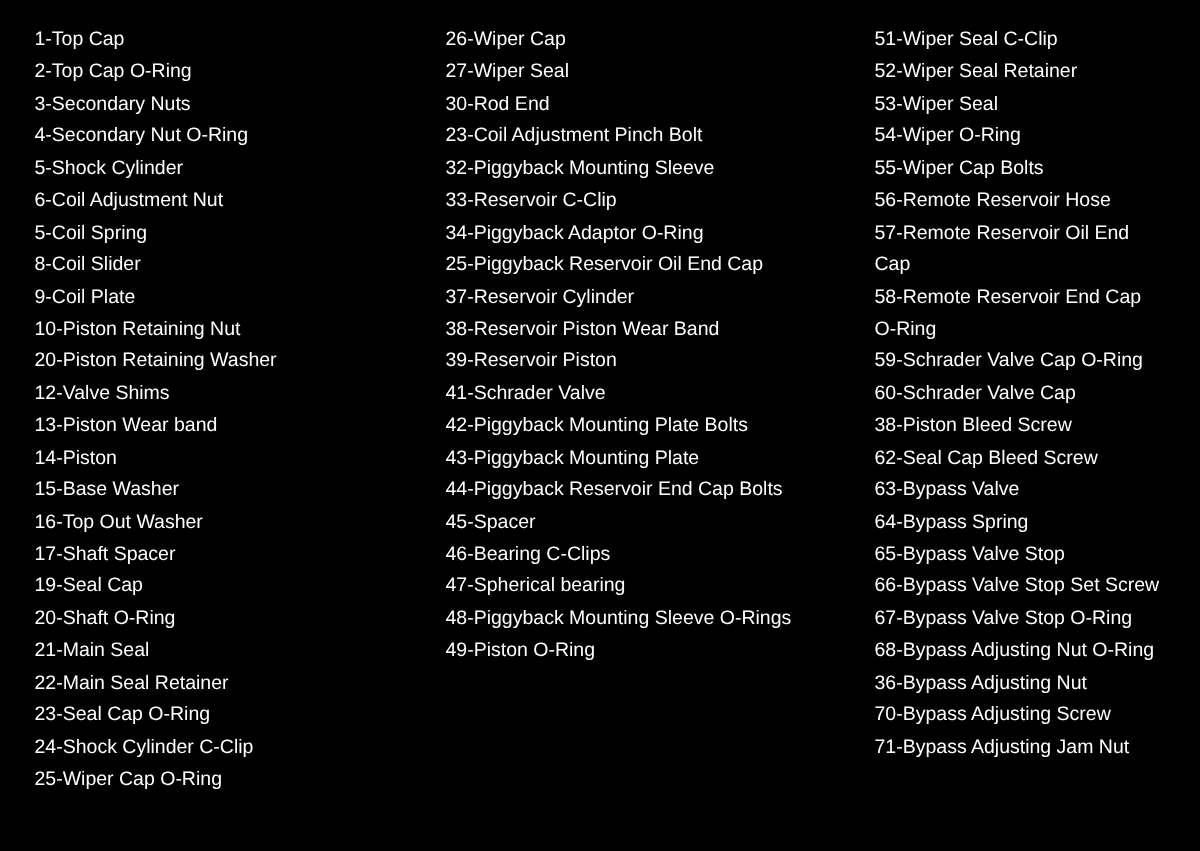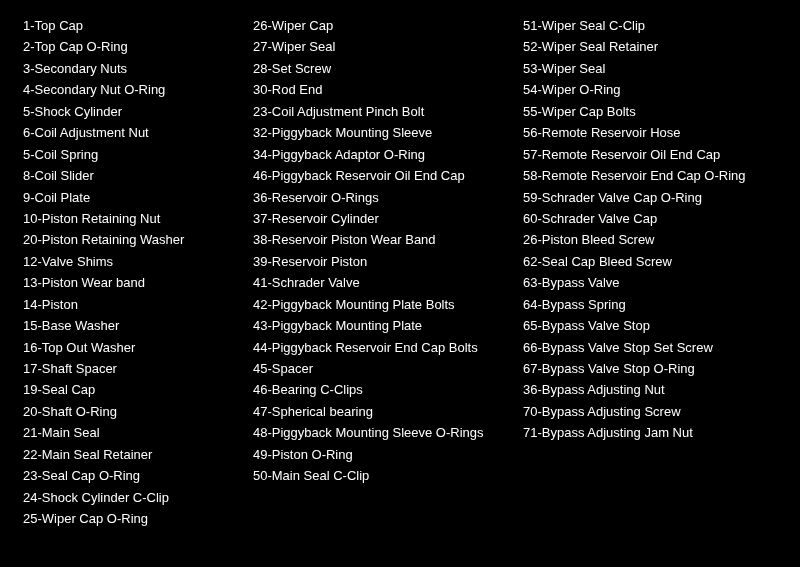--- a/index.html
+++ b/index.html
@@ -7,33 +7,34 @@
       background-color: #000;
       color: #fff;
       font-family: Arial, sans-serif;
       font-size: 13px;
       width: 800px;
       min-height: 567px;
       padding: 10px 15px;
     }
     .columns-wrapper {
       display: flex;
-      gap: 0;
+      gap: 16px;
       width: 100%;
     }
     .col {
       flex: 1;
       padding: 5px 8px;
       line-height: 1.65;
     }
     .col:first-child {
       flex: 0 0 230px;
     }
     .col:nth-child(2) {
       flex: 0 0 270px;
+      margin-left: 28px;
     }
     .col:nth-child(3) {
       flex: 1;
     }
     .item {
       display: block;
       white-space: pre-wrap;
     }
   </style>
 </head>
@@ -62,56 +63,55 @@
       <span class="item">20-Shaft O-Ring</span>
       <span class="item">21-Main Seal</span>
       <span class="item">22-Main Seal Retainer</span>
       <span class="item">23-Seal Cap O-Ring</span>
       <span class="item">24-Shock Cylinder C-Clip</span>
       <span class="item">25-Wiper Cap O-Ring</span>
     </div>
     <div class="col">
       <span class="item">26-Wiper Cap</span>
       <span class="item">27-Wiper Seal</span>
-      <span class="item">28-Set Screw</span>
       <span class="item">30-Rod End</span>
       <span class="item">23-Coil Adjustment Pinch Bolt</span>
       <span class="item">32-Piggyback Mounting Sleeve</span>
+      <span class="item">33-Reservoir C-Clip</span>
       <span class="item">34-Piggyback Adaptor O-Ring</span>
-      <span class="item">46-Piggyback Reservoir Oil End Cap</span>
-      <span class="item">36-Reservoir O-Rings</span>
+      <span class="item">25-Piggyback Reservoir Oil End Cap</span>
       <span class="item">37-Reservoir Cylinder</span>
       <span class="item">38-Reservoir Piston Wear Band</span>
       <span class="item">39-Reservoir Piston</span>
       <span class="item">41-Schrader Valve</span>
       <span class="item">42-Piggyback Mounting Plate Bolts</span>
       <span class="item">43-Piggyback Mounting Plate</span>
       <span class="item">44-Piggyback Reservoir End Cap Bolts</span>
       <span class="item">45-Spacer</span>
       <span class="item">46-Bearing C-Clips</span>
       <span class="item">47-Spherical bearing</span>
       <span class="item">48-Piggyback Mounting Sleeve O-Rings</span>
       <span class="item">49-Piston O-Ring</span>
-      <span class="item">50-Main Seal C-Clip</span>
     </div>
     <div class="col">
       <span class="item">51-Wiper Seal C-Clip</span>
       <span class="item">52-Wiper Seal Retainer</span>
       <span class="item">53-Wiper Seal</span>
       <span class="item">54-Wiper O-Ring</span>
       <span class="item">55-Wiper Cap Bolts</span>
       <span class="item">56-Remote Reservoir Hose</span>
       <span class="item">57-Remote Reservoir Oil End Cap</span>
       <span class="item">58-Remote Reservoir End Cap O-Ring</span>
       <span class="item">59-Schrader Valve Cap O-Ring</span>
       <span class="item">60-Schrader Valve Cap</span>
-      <span class="item">26-Piston Bleed Screw</span>
+      <span class="item">38-Piston Bleed Screw</span>
       <span class="item">62-Seal Cap Bleed Screw</span>
       <span class="item">63-Bypass Valve</span>
       <span class="item">64-Bypass Spring</span>
       <span class="item">65-Bypass Valve Stop</span>
       <span class="item">66-Bypass Valve Stop Set Screw</span>
       <span class="item">67-Bypass Valve Stop O-Ring</span>
+      <span class="item">68-Bypass Adjusting Nut O-Ring</span>
       <span class="item">36-Bypass Adjusting Nut</span>
       <span class="item">70-Bypass Adjusting Screw</span>
       <span class="item">71-Bypass Adjusting Jam Nut</span>
     </div>
   </div>
 
 </body></html>

